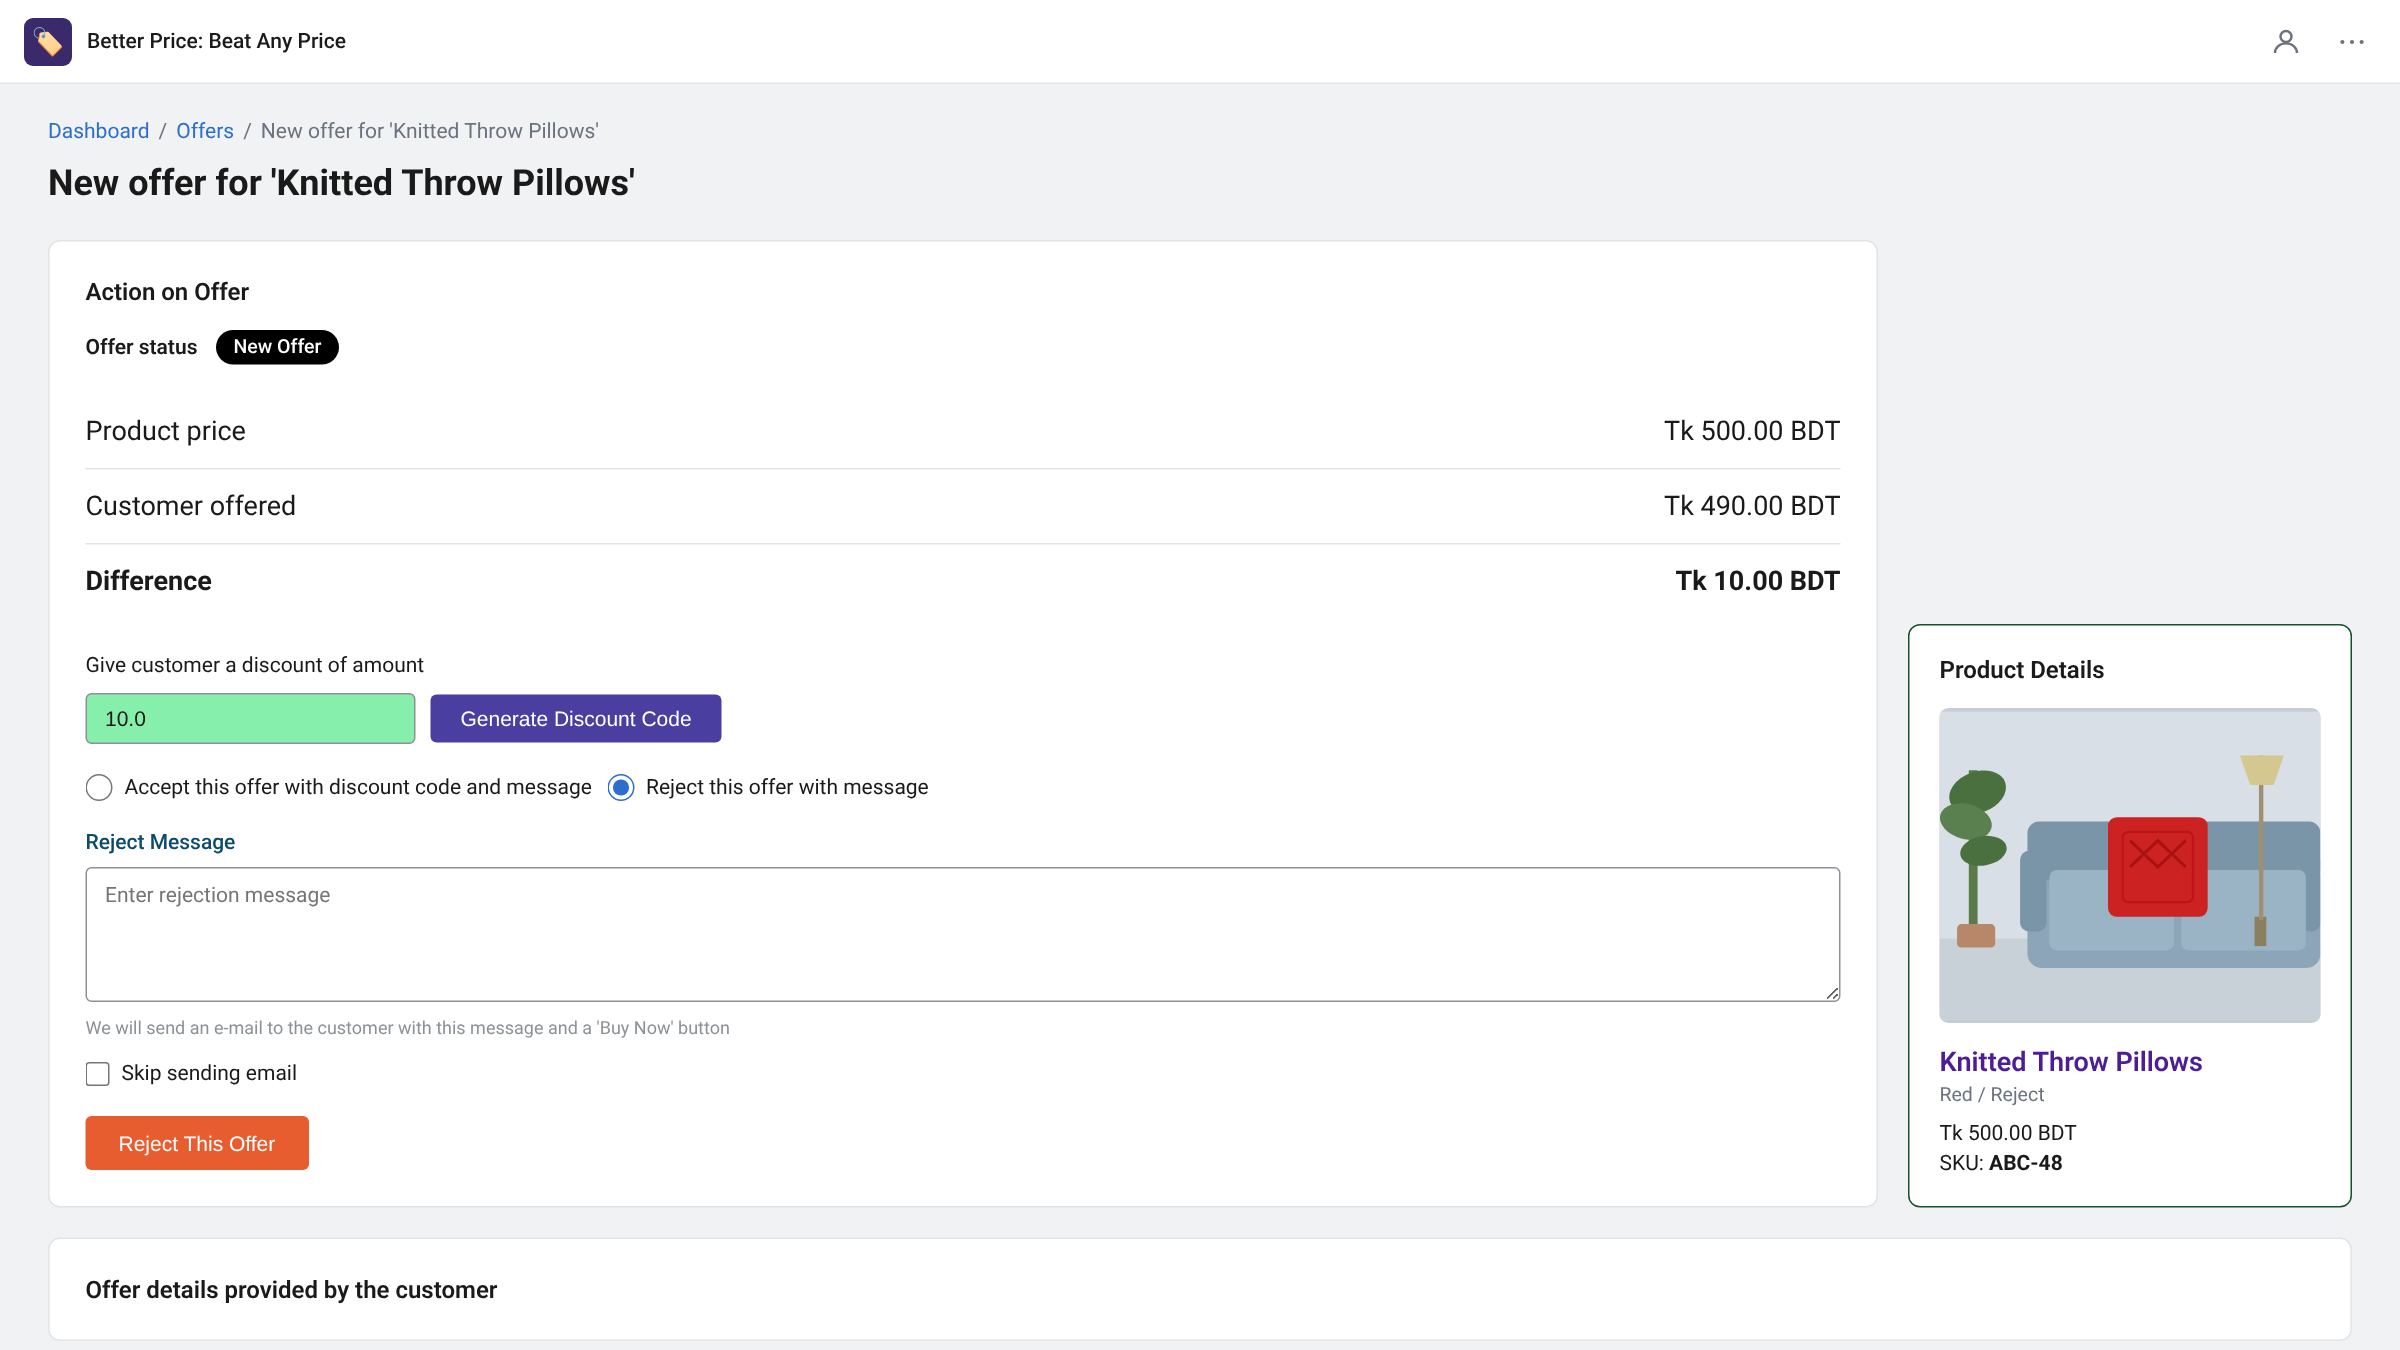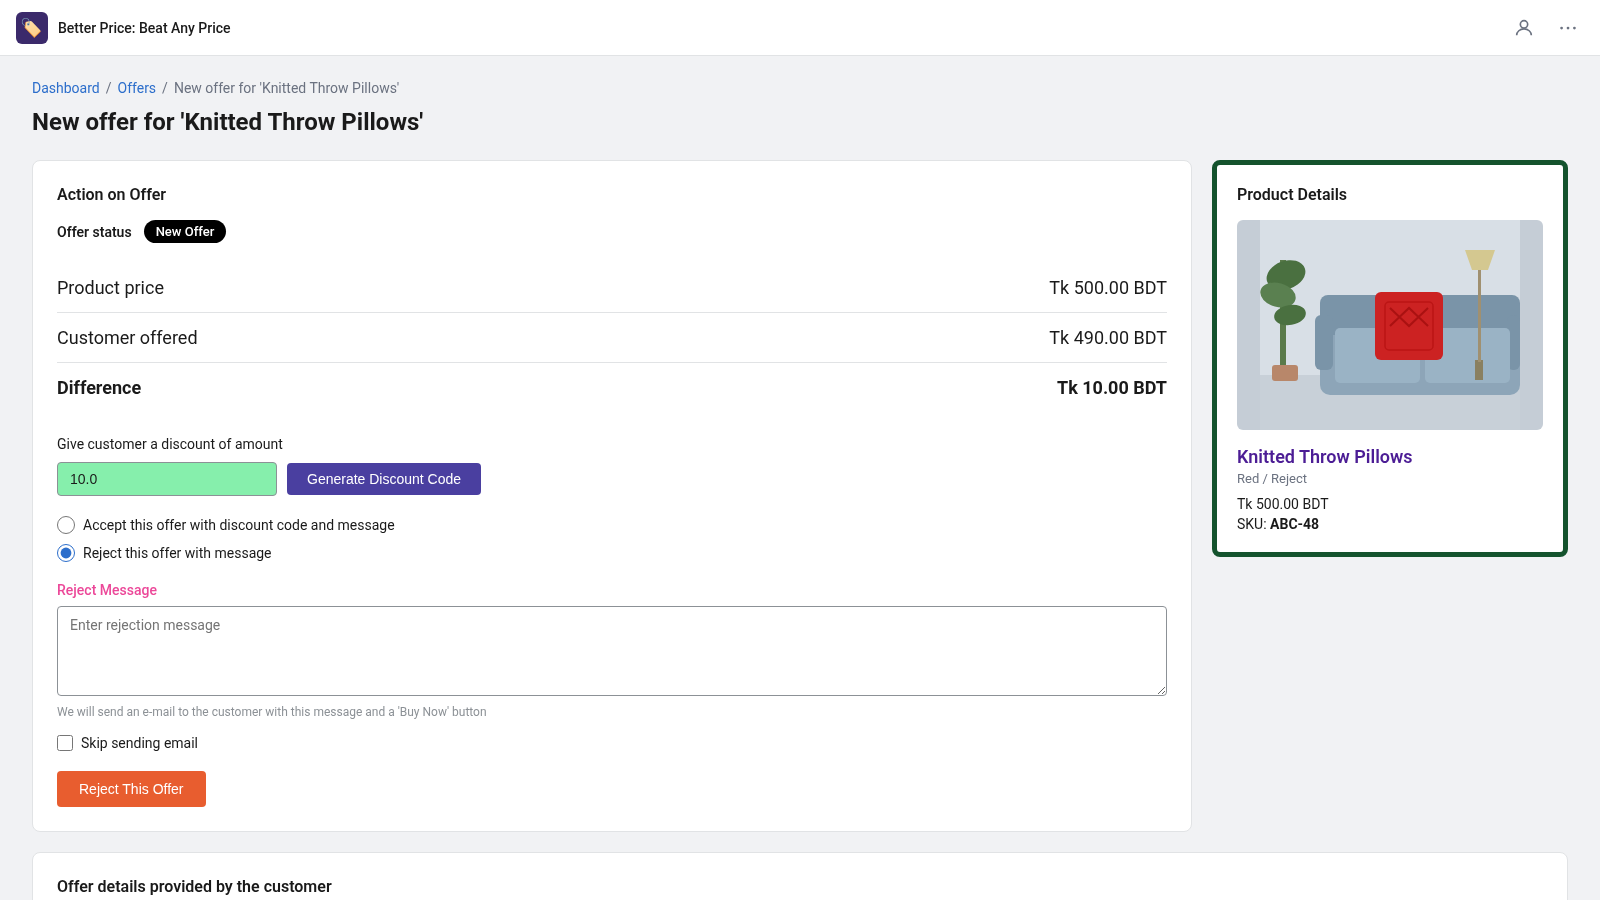--- a/index.html
+++ b/index.html
@@ -83,36 +83,36 @@
     }
     .page-title {
       font-size: 24px;
       font-weight: 700;
       color: #1a1a1a;
       margin-bottom: 24px;
     }
     .layout {
       display: flex;
       gap: 20px;
-      align-items: flex-start;
+      align-items: flex-end;
     }
     .main-card {
       background: #fff;
       border-radius: 8px;
       border: 1px solid #e1e3e5;
       padding: 24px;
       flex: 1;
       min-width: 0;
     }
     .side-card {
       background: #fff;
       border-radius: 8px;
-      border: 5px solid #14532d;
+      border: 1px solid #14532d;
       padding: 20px;
-      width: 356px;
+      width: 296px;
       flex-shrink: 0;
     }
     .section-title {
       font-size: 16px;
       font-weight: 600;
       color: #1a1a1a;
       margin-bottom: 16px;
     }
     .offer-status-row {
       display: flex;
@@ -184,21 +184,21 @@
       color: #fff;
       border: none;
       border-radius: 4px;
       padding: 8px 20px;
       font-size: 14px;
       font-weight: 500;
       cursor: pointer;
     }
     .radio-group {
       display: flex;
-      flex-direction: column;
+      flex-direction: row;
       gap: 10px;
       margin-bottom: 20px;
       margin-top: 10px;
     }
     .radio-item {
       display: flex;
       align-items: center;
       gap: 8px;
       font-size: 14px;
       color: #1a1a1a;
@@ -206,21 +206,21 @@
     }
     .radio-item input[type="radio"] {
       width: 18px;
       height: 18px;
       cursor: pointer;
       accent-color: #2c6ecb;
     }
     .reject-message-label {
       font-size: 14px;
       font-weight: 500;
-      color: #ec4899;
+      color: #0c4a6e;
       margin-bottom: 8px;
     }
     .reject-textarea {
       width: 100%;
       min-height: 90px;
       border: 1px solid #8c9196;
       border-radius: 4px;
       padding: 10px 12px;
       font-size: 14px;
       color: #1a1a1a;

